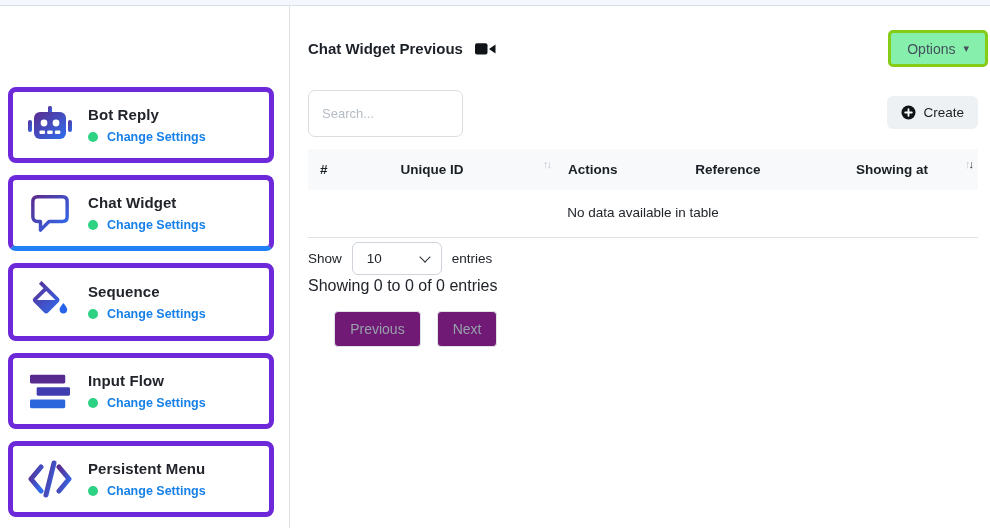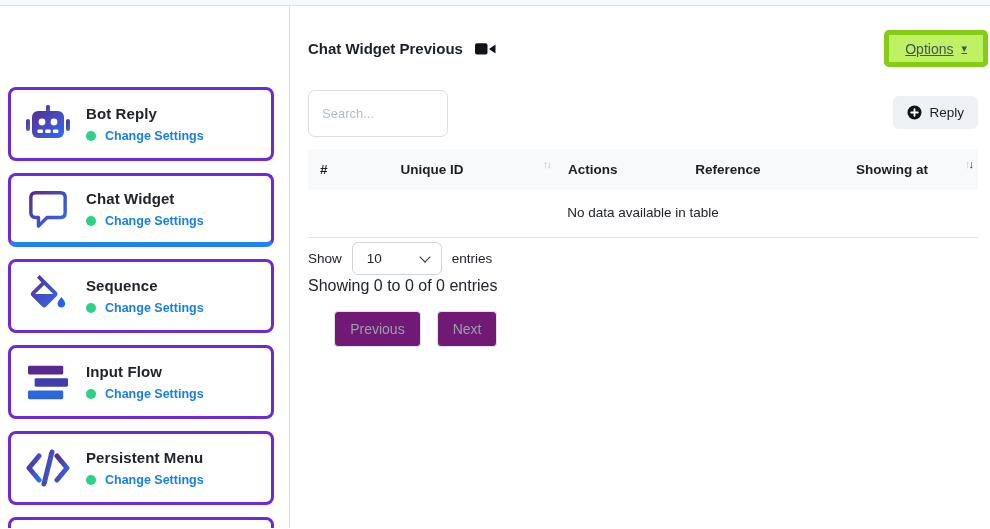--- a/index.html
+++ b/index.html
@@ -7,42 +7,42 @@
   body { font-family:"Liberation Sans", sans-serif; color:#21252b; }
   .app { width:990px; height:529px; overflow:hidden; position:relative; background:#fff; }
 
   .topbar { height:6px; background:#f4f7fc; border-bottom:1px solid #d9e0e7; }
 
   .layout { display:flex; height:522px; }
 
   
   .sidebar { width:290px; min-width:290px; border-right:1px solid #dee2e6; overflow:hidden; }
   .logo-area { height:81px; }
-  .card { width:266px; margin:0 0 12px 8px; background:#fff; border:3px solid #6d28d9;
+  .card { width:266px; margin:0 0 12px 8px; background:#fff; border:5px solid #6d28d9;
           border-radius:8px; padding:13px 14px; display:flex; align-items:center; gap:15px;
           min-height:74px; cursor:pointer; }
   .card.active { border-bottom:5px solid #2180f3; }
   .card .icn { width:46px; display:flex; justify-content:center; align-items:center; flex:none; }
   .card-title { font-size:15px; font-weight:700; color:#21252b; letter-spacing:.1px; }
   .card-action { display:flex; align-items:center; gap:9px; margin-top:7px; }
   .dot { width:10px; height:10px; border-radius:50%; background:#2ed283; flex:none; }
   .change-link { font-size:12.5px; font-weight:700; color:#1780e8; text-decoration:none; }
 
   
   .main { flex:1; padding:24px 12px 0 18px; }
   .header-row { display:flex; justify-content:space-between; align-items:center; }
   .page-title-wrap { display:flex; align-items:center; gap:12px; }
   .page-title { font-size:15px; font-weight:700; color:#1c2128; }
-  .btn-options { margin-right:-10px; height:37px; padding:0 16px; background:#bef264;
-                 border:5px solid #84cc16; border-radius:5px; color:#44505c; font-size:14px;
-                 font-family:inherit; display:flex; align-items:center; gap:8px; cursor:pointer;text-decoration:underline; }
+  .btn-options { margin-right:-10px; height:37px; padding:0 16px; background:#86efac;
+                 border:3px solid #84cc16; border-radius:5px; color:#44505c; font-size:14px;
+                 font-family:inherit; display:flex; align-items:center; gap:8px; cursor:pointer; }
   .btn-options .caret { font-size:11px; line-height:1; }
 
   .toolbar-row { margin-top:23px; display:flex; justify-content:space-between; align-items:flex-start; }
-  .search-input { width:140px; height:47px; border:1px solid #d9dee3; border-radius:7px;
+  .search-input { width:155px; height:47px; border:1px solid #d9dee3; border-radius:7px;
                   padding:0 13px; font-size:13px; color:#495057; font-family:inherit; outline:none; }
   .search-input::placeholder { color:#b4bcc4; }
   .btn-create { margin-top:6px; height:33px; padding:0 14px; background:#eef1f4; border:none;
                 border-radius:6px; font-size:13.5px; color:#1a1f24; font-family:inherit;
                 display:flex; align-items:center; gap:7px; cursor:pointer; }
 
   table { margin-top:12px; width:100%; border-collapse:collapse; table-layout:fixed; }
   thead th { background:#f7f9fb; font-size:13.5px; font-weight:700; color:#1a1f24;
              text-align:left; padding:13px 12px; position:relative; }
   th.c0 { width:12%; } th.c1 { width:25%; } th.c2 { width:19%; } th.c3 { width:24%; } th.c4 { width:20%; }
@@ -213,21 +213,21 @@
 
       <div class="toolbar-row">
         <input class="search-input" type="text" placeholder="Search..." style="">
         <button class="btn-create">
           <span style="display:flex;">
             <svg width="15" height="15" viewBox="0 0 15 15">
               <circle cx="7.5" cy="7.5" r="7" fill="#101418"></circle>
               <path d="M7.5 4.2 v6.6 M4.2 7.5 h6.6" stroke="#fff" stroke-width="1.8" stroke-linecap="round"></path>
             </svg>
           </span>
-          <span>Reply</span>
+          <span>Create</span>
         </button>
       </div>
 
       <table>
         <thead>
           <tr>
             <th class="c0">
               <span>#</span>
             </th>
             <th class="c1">

